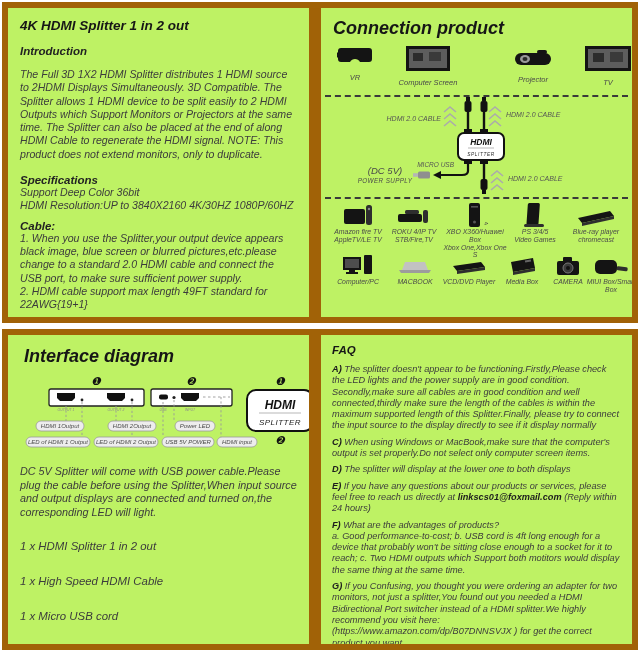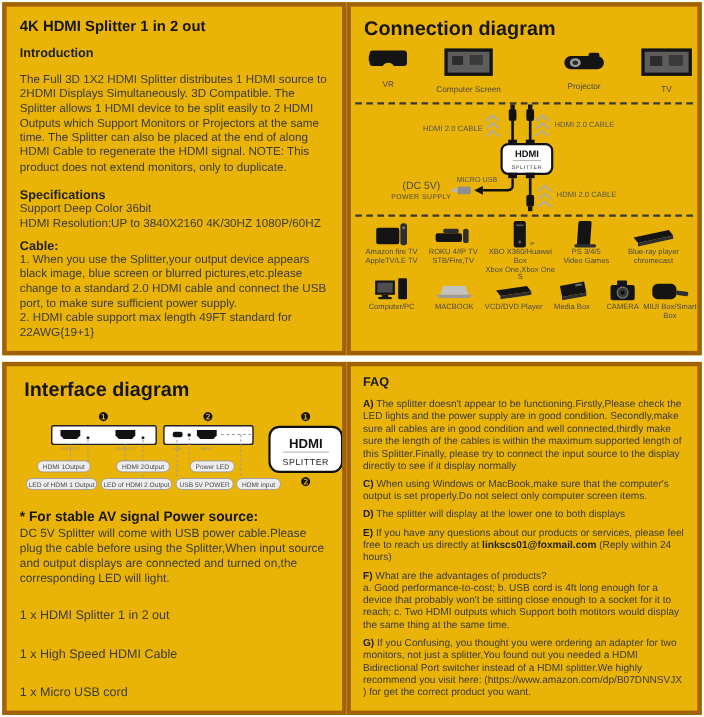--- a/index.html
+++ b/index.html
@@ -1,18 +1,18 @@
 <!DOCTYPE html>
 <html><head>
 <meta charset="utf-8">
 <style>
   html,body{margin:0;padding:0;background:#fff;width:640px;height:652px;overflow:hidden;
     font-family:"Liberation Sans",sans-serif;color:#3c3c3c;}
   .sheet{position:relative;width:640px;height:652px;background:#fff;}
-  .quad{position:absolute;border:4px solid #a16207;background:#eab308;box-sizing:border-box;overflow:hidden;}
+  .quad{position:absolute;border:6px solid #a16207;background:#bef264;box-sizing:border-box;overflow:hidden;font-style:italic;}
   .q-tl{left:2px;top:2px;width:313px;height:321px;padding:8px 12px;}
   .q-tr{left:315px;top:2px;width:323px;height:321px;padding:6px 0;}
   .q-bl{left:2px;top:329px;width:313px;height:321px;padding:7px 12px;}
   .q-br{left:315px;top:329px;width:323px;height:321px;padding:7px 11px;}
 
   .doc-title{font-size:13.5px;font-weight:bold;color:#161616;margin:2px 0 12px 0;}
   .h-small{font-size:11.5px;font-weight:bold;color:#222;margin:0 0 11px 0;}
   .h-big{font-size:18px;font-weight:bold;color:#161616;margin:4px 0 6px 12px;}
   .body-txt{font-size:10.6px;line-height:13.3px;margin:0;}
   .spec-line,.note-line{font-size:10.6px;line-height:13.3px;}
@@ -62,21 +62,21 @@
     <div class="spec-line">Support Deep Color 36bit</div>
     <div class="spec-line">HDMI Resolution:UP to 3840X2160 4K/30HZ 1080P/60HZ</div>
     <div class="gap8"></div>
     <div class="h-small" style="margin-bottom:0;">Cable:</div>
     <div class="note-line">1. When you use the Splitter,your output device appears black image, blue screen or blurred pictures,etc.please change to a standard 2.0 HDMI cable and connect the USB port, to make sure sufficient power supply.</div>
     <div class="note-line">2. HDMI cable support max length 49FT standard for 22AWG{19+1}</div>
 
   </div>
 
   <div class="quad q-tr">
-    <div class="h-big">Connection diagram</div>
+    <div class="h-big">Connection product</div>
 
     <div class="displays">
       <div class="display" style="left:8px;width:52px;">
         <svg width="36" height="22" viewBox="0 0 36 22">
           <path d="M4,3 h28 a3,3 0 0 1 3,3 v8 a3,3 0 0 1 -3,3 h-9 c-2,-4 -8,-4 -10,0 h-9 a3,3 0 0 1 -3,-3 v-8 a3,3 0 0 1 3,-3 z" fill="#141414"></path>
           <path d="M2,6 l-2,2 v4 l2,2 z" fill="#141414"></path>
         </svg>
         <span class="dev-label">VR</span>
       </div>
       <div class="display" style="left:62px;width:90px;">
@@ -345,21 +345,20 @@
       <text x="258" y="12" text-anchor="middle" font-size="11" fill="#111">❶</text>
       <g>
         <rect x="225" y="17" width="66" height="41" rx="9" fill="#fff" stroke="#111" stroke-width="2"></rect>
         <text x="258" y="36" text-anchor="middle" font-size="12" font-weight="bold" fill="#111">HDMI</text>
         <line x1="237" y1="40" x2="279" y2="40" stroke="#999" stroke-width="0.7"></line>
         <text x="258" y="52" text-anchor="middle" font-size="8" letter-spacing="0.5" fill="#222">SPLITTER</text>
       </g>
       <text x="258" y="71" text-anchor="middle" font-size="11" fill="#111">❷</text>
     </svg>
 
-    <div class="power-head">* For stable AV signal Power source:</div>
     <p class="power-body">DC 5V Splitter will come with USB power cable.Please plug the cable before using the Splitter,When input source and output displays are connected and turned on,the corresponding LED will light.</p>
 
     <div class="pkg-line">1 x HDMI Splitter 1 in 2 out</div>
     <div class="pkg-line">1 x High Speed HDMI Cable</div>
     <div class="pkg-line">1 x Micro USB cord</div>
     <div class="pkg-line">1 x User Manual</div>
     <div class="pkg-line">1 x One Year Warranty</div>
   </div>
 
   <div class="quad q-br">

